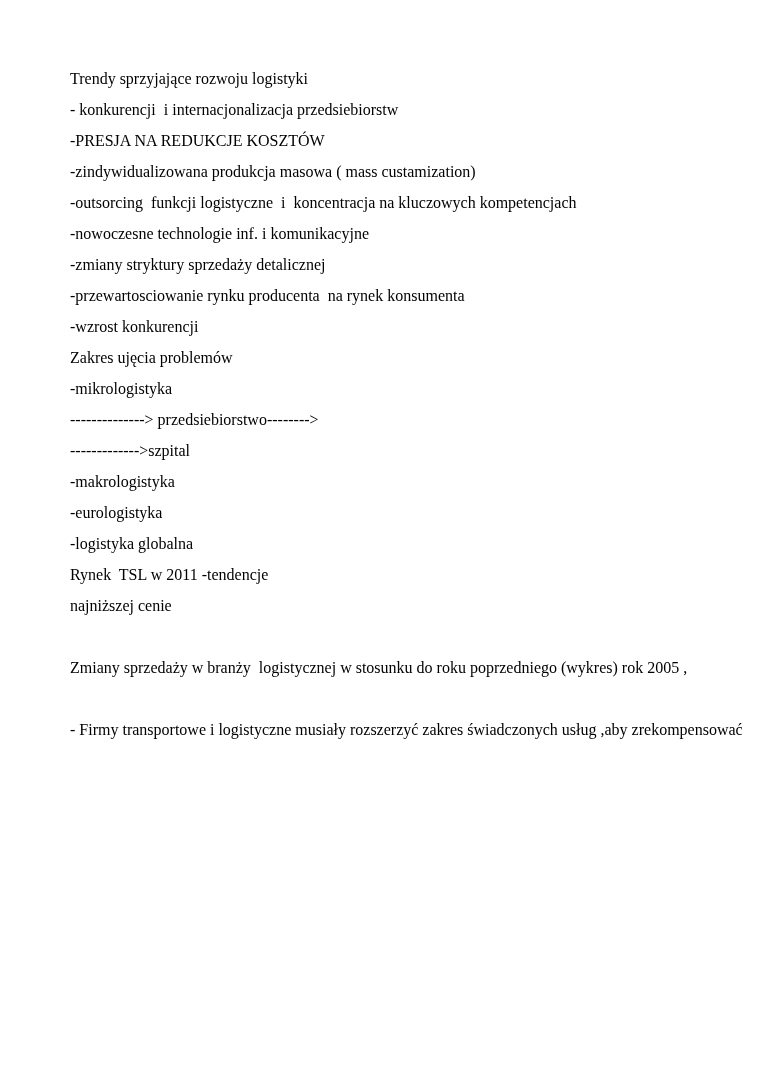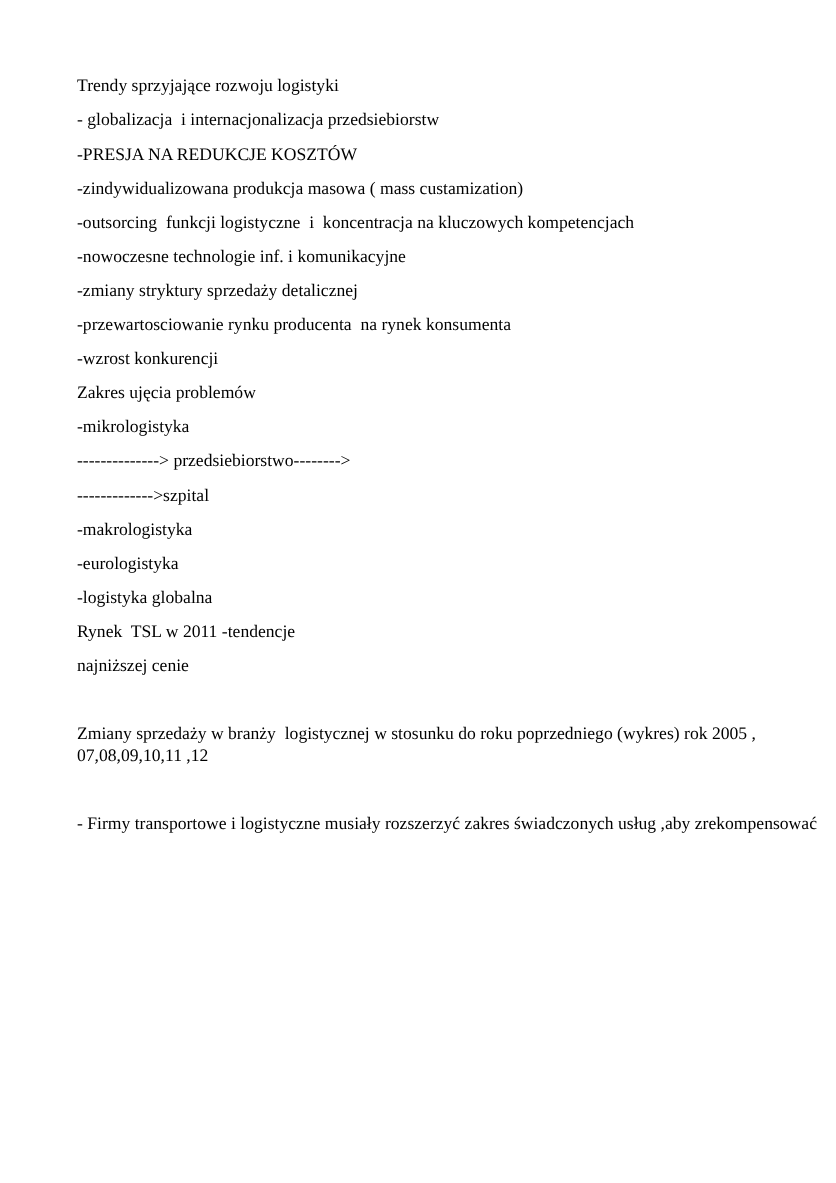--- a/index.html
+++ b/index.html
@@ -36,21 +36,21 @@
 </head>
 <body>
 
 <div class="page">
 
   <p class="para">
       <span class="line">Trendy sprzyjające rozwoju logistyki</span>
     </p>
 
   <p class="para">
-      <span class="line">- globalizacja  i internacjonalizacja przedsiebiorstw</span>
+      <span class="line">- konkurencji  i internacjonalizacja przedsiebiorstw</span>
     </p>
 
   <p class="para">
       <span class="line">-PRESJA NA REDUKCJE KOSZTÓW</span>
     </p>
 
   <p class="para">
       <span class="line">-zindywidualizowana produkcja masowa ( mass custamization)</span>
     </p>
 
@@ -108,21 +108,20 @@
     </p>
 
   <p class="para">
       <span class="line">najniższej cenie</span>
     </p>
 
   <div class="blank-para"></div>
 
   <p class="para">
       <span class="line">Zmiany sprzedaży w branży  logistycznej w stosunku do roku poprzedniego (wykres) rok 2005 ,</span>
-      <span class="line">07,08,09,10,11 ,12</span>
     </p>
 
   <div class="blank-para"></div>
 
   <p class="para">
       <span class="line">- Firmy transportowe i logistyczne musiały rozszerzyć zakres świadczonych usług ,aby zrekompensować</span>
     </p>
 
 </div>
 

